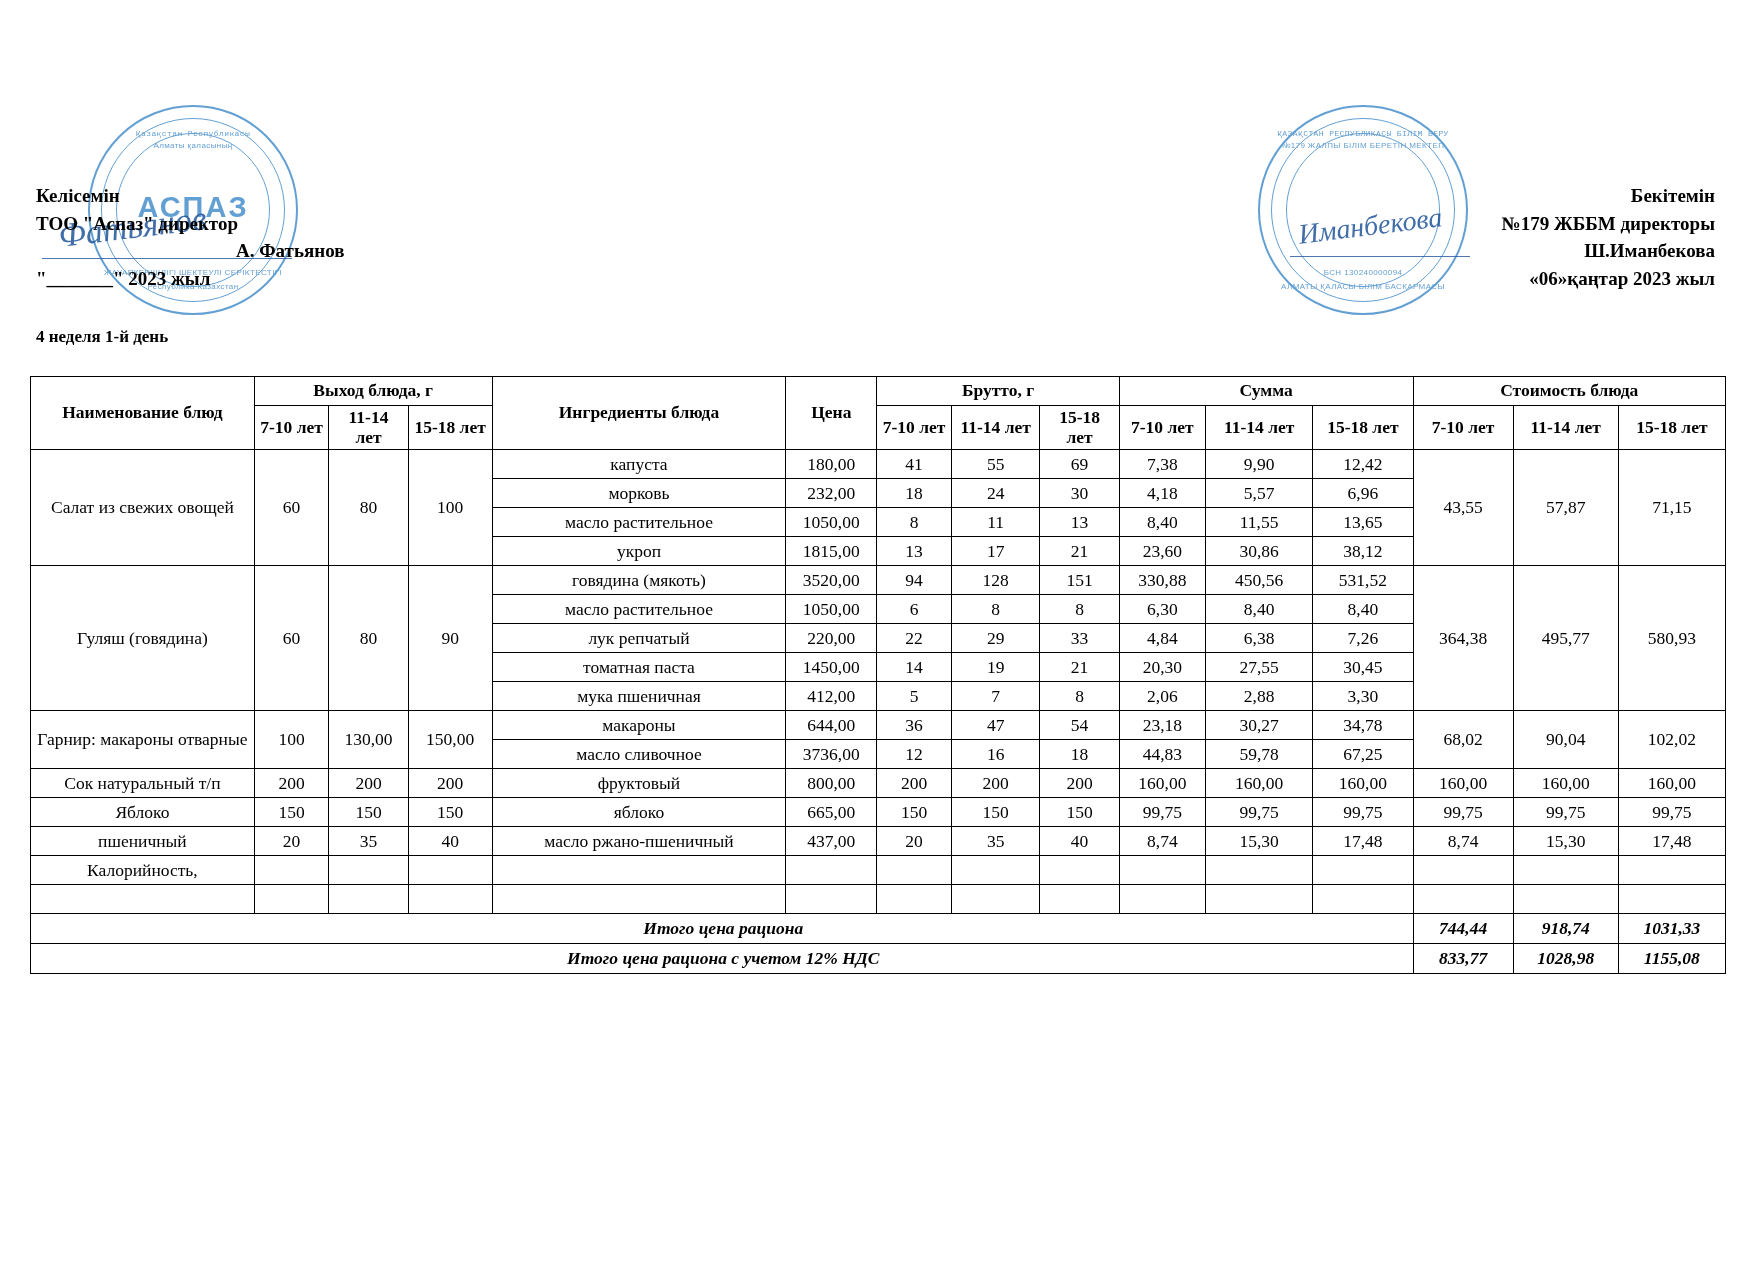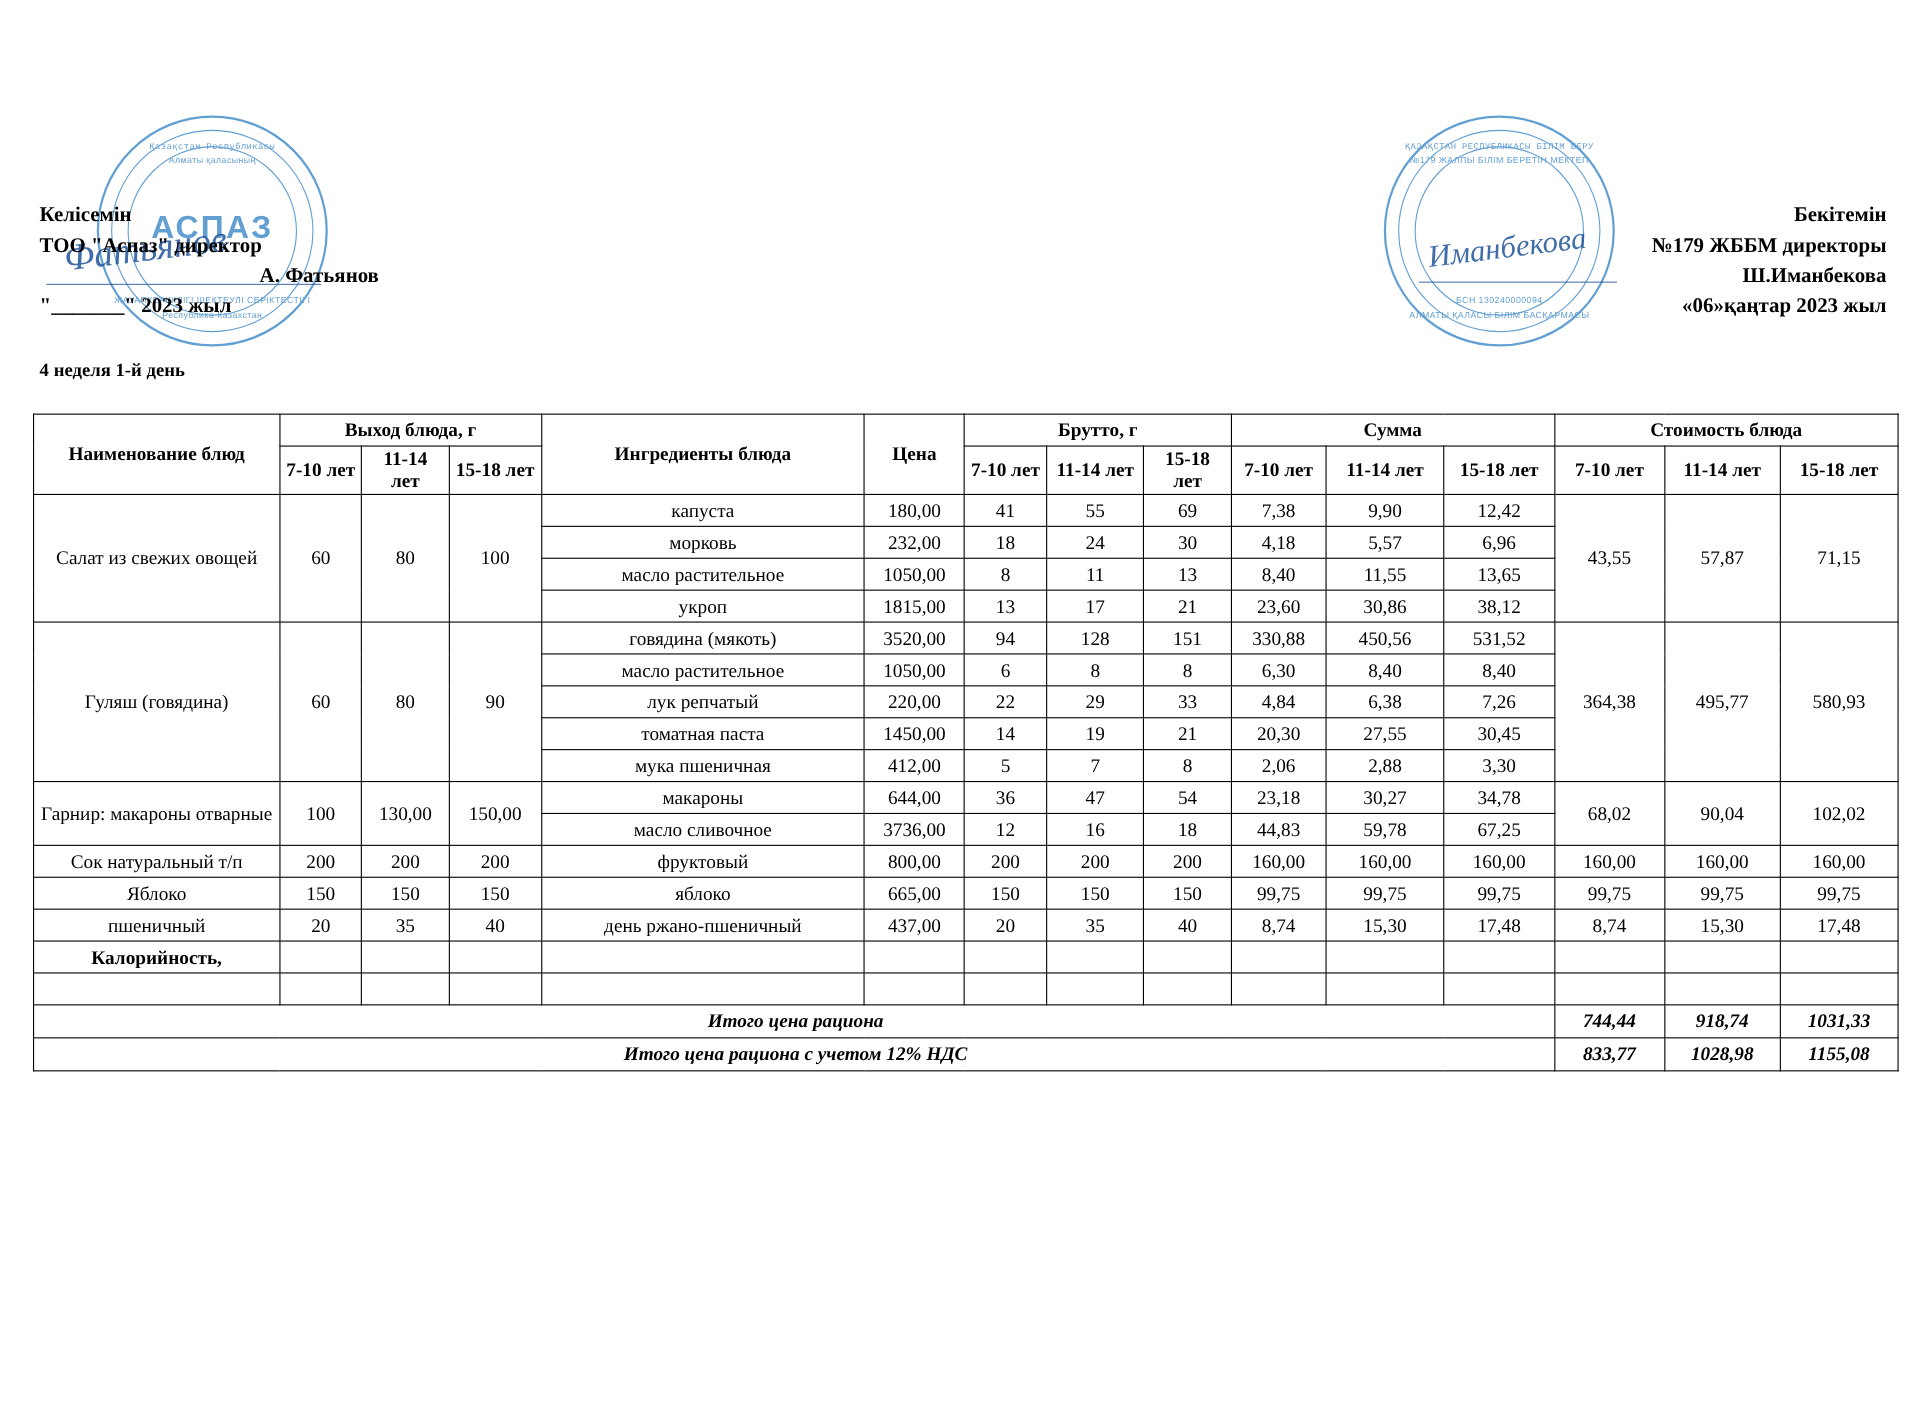--- a/index.html
+++ b/index.html
@@ -153,21 +153,21 @@
 
   tr.total td {
     font-weight: bold;
     font-style: italic;
     height: 30px;
   }
   tr.total td.lft { padding-left: 8px; margin-left: 28px; }
   .empty-row td { height: 28px; }
 
   .cal-row td { height: 30px; }
-  .cal-label { font-weight: bold; text-align: left; padding-left: 8px; }
+  .cal-label { font-weight: normal; text-align: left; padding-left: 8px; }
 </style>
 </head>
 <body>
 
 <div class="stamp" id="stamp-left">
   <div class="inner"></div>
   <div class="inner2"></div>
   <div class="stamp-text t-top">Қазақстан Республикасы</div>
   <div class="stamp-text t-top2">Алматы қаласының</div>
   <div class="stamp-text t-mid">АСПАЗ</div>
@@ -413,21 +413,21 @@
           <td>99,75</td>
           <td rowspan="1">99,75</td>
           <td rowspan="1">99,75</td>
           <td rowspan="1">99,75</td>
         </tr>
         <tr>
           <td class="dishname lft" rowspan="1">пшеничный</td>
           <td rowspan="1">20</td>
           <td rowspan="1">35</td>
           <td rowspan="1">40</td>
-          <td class="lft">день ржано-пшеничный</td>
+          <td class="lft">масло ржано-пшеничный</td>
           <td>437,00</td>
           <td>20</td>
           <td>35</td>
           <td>40</td>
           <td>8,74</td>
           <td>15,30</td>
           <td>17,48</td>
           <td rowspan="1">8,74</td>
           <td rowspan="1">15,30</td>
           <td rowspan="1">17,48</td>

